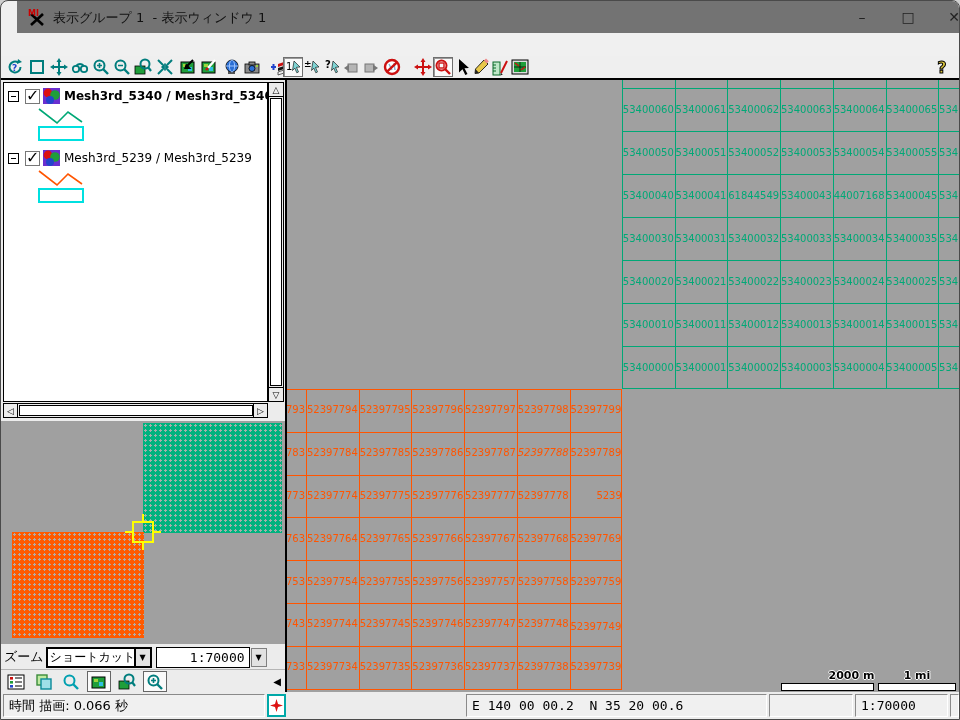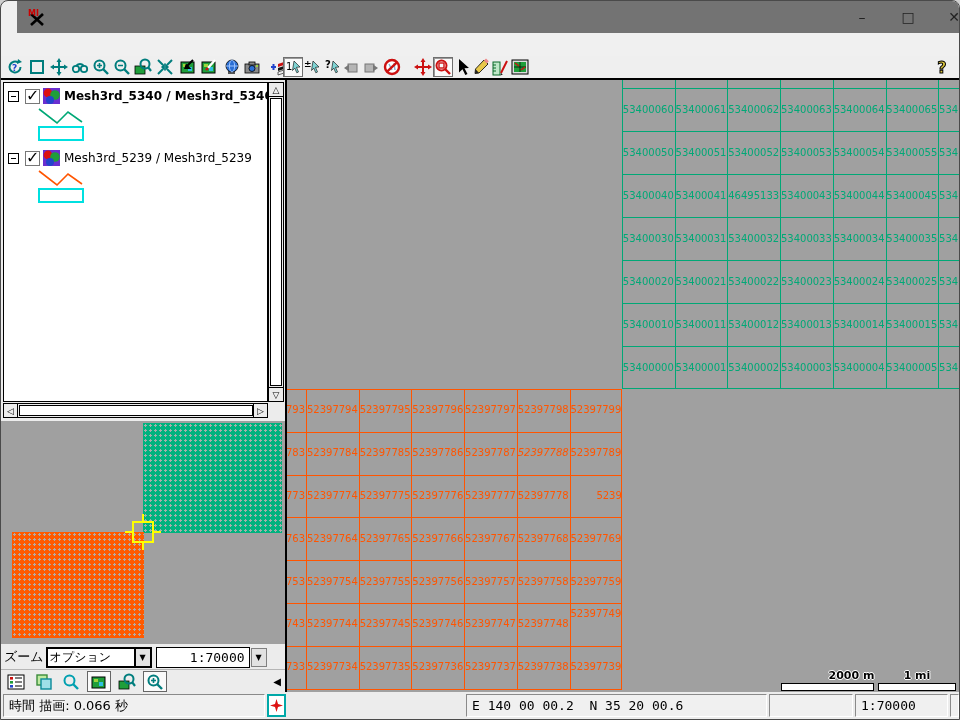--- a/index.html
+++ b/index.html
@@ -114,20 +114,21 @@
 <body>
 
 <div id="win">
 
   <div id="titlebar">
     <svg id="app-icon" viewBox="0 0 18 18">
       <line x1="4" y1="6" x2="16" y2="17" stroke="#000" stroke-width="2.6"></line>
       <line x1="16" y1="6" x2="4" y2="17" stroke="#000" stroke-width="2.6"></line>
       <text x="1" y="8" font-size="8" font-weight="bold" fill="#cc0000" font-family="DejaVu Sans, sans-serif">MI</text>
     </svg>
+    <span id="title-text">表示グループ 1  - 表示ウィンドウ 1</span>
     <div class="winbtn" id="btn-min">–</div>
     <div class="winbtn" id="btn-max">□</div>
     <div class="winbtn" id="btn-close">✕</div>
   </div>
 
 
   <div id="toolbar">
     <div id="help-icon">?</div>
   <div class="tb-icon" style="left: 4px;">
         <svg width="18" height="18" viewBox="0 0 18 18">
@@ -384,21 +385,21 @@
       <div id="ov-cursor"></div>
       <div class="ov-tick" style="left:124px;top:110px;width:7px;height:2px"></div>
       <div class="ov-tick" style="left:153px;top:110px;width:7px;height:2px"></div>
       <div class="ov-tick" style="left:141px;top:93px;width:2px;height:7px"></div>
       <div class="ov-tick" style="left:141px;top:122px;width:2px;height:7px"></div>
     </div>
 
     <div id="zoom-row">
       <span id="zoom-label">ズーム</span>
       <div class="combo" id="combo-mode">
-        <span class="cv">オプション</span>
+        <span class="cv">ショートカット</span>
         <span class="drop-btn">▼</span>
       </div>
       <div class="combo" id="combo-scale">
         <span class="cv">1:70000</span>
       </div>
       <span id="scale-drop">▼</span>
     </div>
 
     <div id="bl-icons">
       <span id="collapse-arrow">◀</span>
@@ -477,23 +478,23 @@
         <div class="gcell" style="left: 316px; top: 22.5px; color: rgb(0, 168, 118);">53400066</div>
         <div class="gcell" style="left: -0.2px; top: 65.5px; color: rgb(0, 168, 118);">53400050</div>
         <div class="gcell" style="left: 52.5px; top: 65.5px; color: rgb(0, 168, 118);">53400051</div>
         <div class="gcell" style="left: 105.2px; top: 65.5px; color: rgb(0, 168, 118);">53400052</div>
         <div class="gcell" style="left: 157.9px; top: 65.5px; color: rgb(0, 168, 118);">53400053</div>
         <div class="gcell" style="left: 210.6px; top: 65.5px; color: rgb(0, 168, 118);">53400054</div>
         <div class="gcell" style="left: 263.3px; top: 65.5px; color: rgb(0, 168, 118);">53400055</div>
         <div class="gcell" style="left: 316px; top: 65.5px; color: rgb(0, 168, 118);">53400056</div>
         <div class="gcell" style="left: -0.2px; top: 108.5px; color: rgb(0, 168, 118);">53400040</div>
         <div class="gcell" style="left: 52.5px; top: 108.5px; color: rgb(0, 168, 118);">53400041</div>
-        <div class="gcell" style="left: 105.2px; top: 108.5px; color: rgb(0, 168, 118);">46495133</div>
+        <div class="gcell" style="left: 105.2px; top: 108.5px; color: rgb(0, 168, 118);">61844549</div>
         <div class="gcell" style="left: 157.9px; top: 108.5px; color: rgb(0, 168, 118);">53400043</div>
-        <div class="gcell" style="left: 210.6px; top: 108.5px; color: rgb(0, 168, 118);">53400044</div>
+        <div class="gcell" style="left: 210.6px; top: 108.5px; color: rgb(0, 168, 118);">44007168</div>
         <div class="gcell" style="left: 263.3px; top: 108.5px; color: rgb(0, 168, 118);">53400045</div>
         <div class="gcell" style="left: 316px; top: 108.5px; color: rgb(0, 168, 118);">53400046</div>
         <div class="gcell" style="left: -0.2px; top: 151.5px; color: rgb(0, 168, 118);">53400030</div>
         <div class="gcell" style="left: 52.5px; top: 151.5px; color: rgb(0, 168, 118);">53400031</div>
         <div class="gcell" style="left: 105.2px; top: 151.5px; color: rgb(0, 168, 118);">53400032</div>
         <div class="gcell" style="left: 157.9px; top: 151.5px; color: rgb(0, 168, 118);">53400033</div>
         <div class="gcell" style="left: 210.6px; top: 151.5px; color: rgb(0, 168, 118);">53400034</div>
         <div class="gcell" style="left: 263.3px; top: 151.5px; color: rgb(0, 168, 118);">53400035</div>
         <div class="gcell" style="left: 316px; top: 151.5px; color: rgb(0, 168, 118);">53400036</div>
         <div class="gcell" style="left: -0.2px; top: 194.5px; color: rgb(0, 168, 118);">53400020</div>
@@ -568,21 +569,21 @@
         <div class="gcell" style="left: 124.3px; top: 185.6px; color: rgb(255, 85, 0);">52397756</div>
         <div class="gcell" style="left: 177px; top: 185.6px; color: rgb(255, 85, 0);">52397757</div>
         <div class="gcell" style="left: 229.7px; top: 185.6px; color: rgb(255, 85, 0);">52397758</div>
         <div class="gcell" style="left: 282.4px; top: 185.6px; color: rgb(255, 85, 0);">52397759</div>
         <div class="gcell" style="left: -33.9px; top: 228.4px; color: rgb(255, 85, 0);">52397743</div>
         <div class="gcell" style="left: 18.9px; top: 228.4px; color: rgb(255, 85, 0);">52397744</div>
         <div class="gcell" style="left: 71.6px; top: 228.4px; color: rgb(255, 85, 0);">52397745</div>
         <div class="gcell" style="left: 124.3px; top: 228.4px; color: rgb(255, 85, 0);">52397746</div>
         <div class="gcell" style="left: 177px; top: 228.4px; color: rgb(255, 85, 0);">52397747</div>
         <div class="gcell" style="left: 229.7px; top: 228.4px; color: rgb(255, 85, 0);">52397748</div>
-        <div class="gcell" style="left: 282.4px; top: 218px; color: rgb(255, 85, 0);">52397749</div>
+        <div class="gcell" style="left: 282.4px; top: 231px; color: rgb(255, 85, 0);">52397749</div>
         <div class="gcell" style="left: -33.9px; top: 271.2px; color: rgb(255, 85, 0);">52397733</div>
         <div class="gcell" style="left: 18.9px; top: 271.2px; color: rgb(255, 85, 0);">52397734</div>
         <div class="gcell" style="left: 71.6px; top: 271.2px; color: rgb(255, 85, 0);">52397735</div>
         <div class="gcell" style="left: 124.3px; top: 271.2px; color: rgb(255, 85, 0);">52397736</div>
         <div class="gcell" style="left: 177px; top: 271.2px; color: rgb(255, 85, 0);">52397737</div>
         <div class="gcell" style="left: 229.7px; top: 271.2px; color: rgb(255, 85, 0);">52397738</div>
         <div class="gcell" style="left: 282.4px; top: 271.2px; color: rgb(255, 85, 0);">52397739</div>
       </div>
     <div class="sbar" style="left:494px;top:603px;width:93px"></div>
     <div class="sbar-label" style="left:518px;top:589px;width:93px">2000 m</div>

